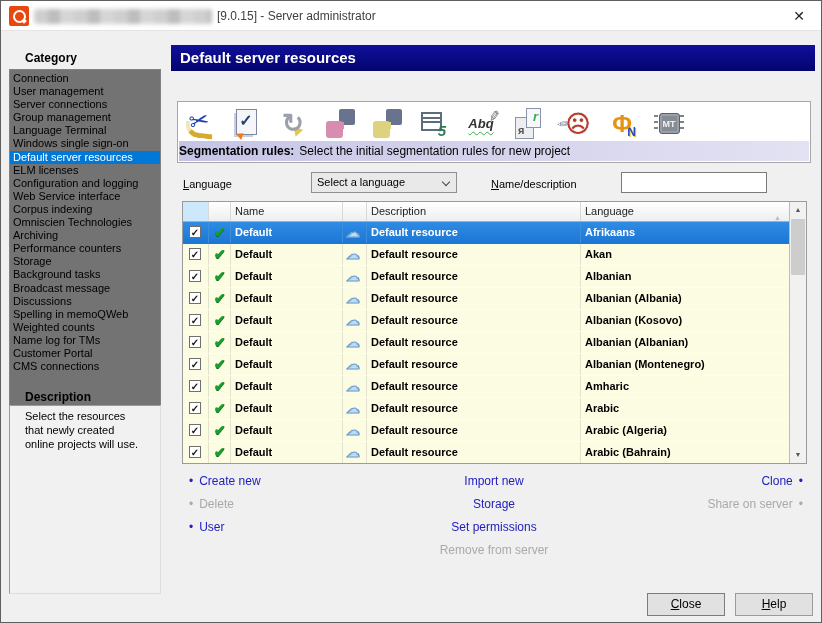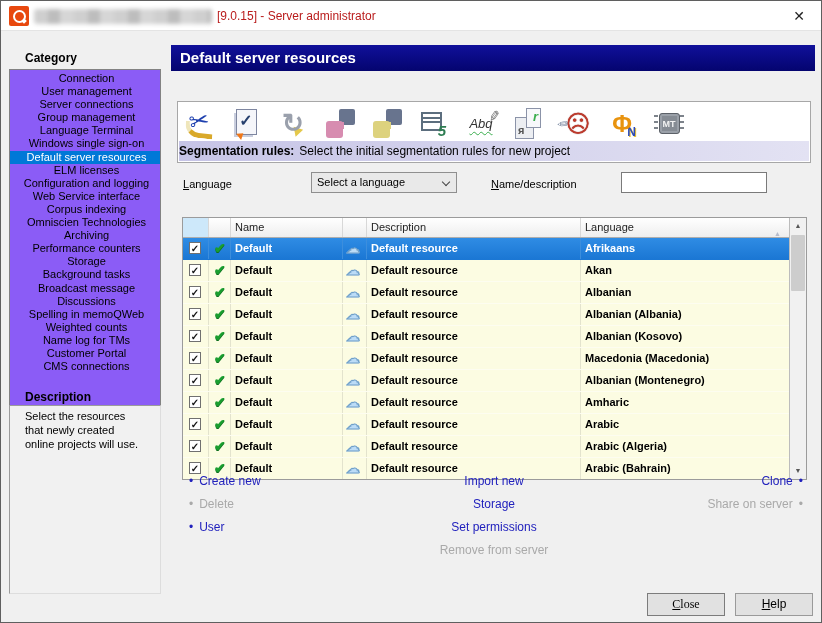--- a/index.html
+++ b/index.html
@@ -14,29 +14,29 @@
               border-bottom:1px solid #e4e4e4; }
   .app-logo { position:absolute; left:8px; top:5px; width:20px; height:20px; background:#e8480e;
               border-radius:2px; }
   .app-logo::before { content:""; position:absolute; left:4px; top:4px; width:9px; height:9px;
               border:2.5px solid #ffffff; border-radius:50%; }
   .app-logo::after { content:""; position:absolute; right:3px; bottom:3px; width:4px; height:4px;
               background:#ffffff; transform:rotate(45deg); }
   .redacted { position:absolute; left:33px; top:8px; width:178px; height:15px; border-radius:3px;
               background:repeating-linear-gradient(90deg,#cfcfcf 0 14px,#bdbdbd 14px 26px,#d6d6d6 26px 40px);
               filter:blur(2px); }
-  .title-text { position:absolute; left:216px; top:8px; font-size:12px; color:#b91c1c; white-space:nowrap; }
+  .title-text { position:absolute; left:216px; top:8px; font-size:12px; color:#404040; white-space:nowrap; }
   .close-x { position:absolute; right:11px; top:5px; width:22px; height:20px; text-align:center;
              font-size:14px; color:#222; line-height:20px; cursor:default; }
 
   
   .side-label { position:absolute; left:24px; font-size:12px; font-weight:bold; color:#000; }
   .cat-label { top:50px; }
-  .cat-list { position:absolute; left:8px; top:68px; width:152px; height:352px; background:#8b5cf6;
-              border:1px solid #828282; padding-top:2px; overflow:hidden;text-align:center; }
+  .cat-list { position:absolute; left:8px; top:68px; width:152px; height:352px; background:#737373;
+              border:1px solid #828282; padding-top:2px; overflow:hidden; }
   .cat-item { font-size:11px; line-height:13.1px; padding-left:3px; color:#000; white-space:nowrap; cursor:default; }
   .cat-item.sel { background:#0078d7; color:#ffffff; }
   .desc-label { top:389px; }
   .desc-box { position:absolute; left:8px; top:404px; width:152px; height:189px; background:#f1f1f1;
               border:1px solid #dddddd; border-left-color:#9b9b9b; border-top-color:#9b9b9b;
               padding:3px 15px; font-size:11px; line-height:14px; color:#000; }
 
   
   .main-header { position:absolute; left:170px; top:44px; width:644px; height:26px;
                  background:linear-gradient(#10109a,#04046f); color:#ffffff; font-size:15px;
@@ -75,21 +75,21 @@
       width:17px; height:17px; background:#d78cb0; border-radius:3px; box-shadow:6px -4px 0 -5px #d78cb0; }
   [data-name="filter-configurations-icon"]::after { content:""; position:absolute; left:3px; bottom:3px;
       width:17px; height:17px; background:#ddd27e; border-radius:3px; box-shadow:6px -4px 0 -5px #ddd27e; }
 
   [data-name="non-translatables-icon"]::before { content:""; position:absolute; left:4px; top:5px; width:17px;
       height:15px; border:2px solid #5c6e7e;
       background:linear-gradient(#fff 0 3px,#5c6e7e 3px 5px,#fff 5px 7px,#5c6e7e 7px 9px,#fff 9px); }
   [data-name="non-translatables-icon"] .g { position:absolute; right:5px; bottom:2px; color:#2e7d52;
       font-size:15px; font-style:italic; font-weight:bold; }
 
-  [data-name="ignore-lists-icon"] .g { font-size:13px; font-weight:normal; font-style:italic; color:#333;
+  [data-name="ignore-lists-icon"] .g { font-size:13px; font-weight:bold; font-style:italic; color:#333;
       text-decoration:underline wavy #3aae4e 1px; text-underline-offset:3px; }
   [data-name="ignore-lists-icon"]::after { content:"✎"; position:absolute; right:-2px; top:1px;
       font-size:14px; color:#6d6d6d; transform:rotate(80deg); }
 
   [data-name="qa-settings-icon"]::before { content:"я"; position:absolute; left:4px; bottom:2px; width:15px;
       height:20px; background:#eceef2; border:1px solid #8b93a8; color:#555; font-size:11px;
       font-weight:bold; text-align:left; padding-left:2px; line-height:24px; }
   [data-name="qa-settings-icon"] .g { position:absolute; right:4px; top:1px; width:15px; height:20px;
       background:#f7f8fb; border:1px solid #8b93a8; color:#3aae4e; font-size:13px; font-weight:bold;
       font-style:italic; line-height:16px; text-align:right; padding-right:2px; }
@@ -119,21 +119,21 @@
   
   .flt-label { position:absolute; font-size:11px; color:#000; }
   .combo { position:absolute; left:310px; top:171px; width:146px; height:21px; background:#e9e9e9;
            border:1px solid #8f8f8f; font-size:11px; line-height:19px; padding-left:5px; color:#000; }
   .combo .chev { position:absolute; right:7px; top:6px; width:6px; height:6px; border-right:1.4px solid #444;
            border-bottom:1.4px solid #444; transform:rotate(45deg); }
   .txt-input { position:absolute; left:620px; top:171px; width:146px; height:21px; background:#fff;
            border:1px solid #7a7a7a; font-size:11px; padding:0 4px; font-family:"Liberation Sans",sans-serif; }
 
   
-  .grid { position:absolute; left:181px; top:216px; width:625px; height:263px; background:#000000;
+  .grid { position:absolute; left:181px; top:200px; width:625px; height:263px; background:#000000;
           border:1px solid #9b9b9b; }
   .ghead { display:flex; height:20px; border-bottom:1px solid #adadad; background:linear-gradient(#ffffff,#eeeeee); }
   .gh { font-size:11px; color:#222; line-height:19px; padding-left:4px; border-right:1px solid #d8d8d8; position:relative; }
   .gh.hsel { background:#cde8fa; }
   .c0w{width:26px;} .c1w{width:22px;} .c2w{width:112px;} .c3w{width:24px;} .c4w{width:214px;} .c5w{width:208px; border-right:none;}
   .sort-arrow { position:absolute; right:8px; top:6px; font-size:7px; color:#b7bccb; }
   .gbody { position:absolute; left:0; top:20px; bottom:0; width:606px; overflow:hidden; }
   .trow { display:flex; height:22px; background:#fcfce2; border-bottom:1px solid #fdfdf0; cursor:default; }
   .trow .c { font-size:11px; font-weight:bold; color:#000; line-height:21px; padding-left:4px;
              border-right:1px solid #e3e3cd; overflow:hidden; white-space:nowrap; }
@@ -160,21 +160,21 @@
   .lnk.dis, .lnk.dis span { color:#a9a9a9; }
   .col-left { left:188px; top:474px; text-align:left; }
   .col-center { left:300px; top:474px; width:386px; text-align:center; }
   .col-right { right:18px; top:474px; text-align:right; }
   .blt { font-size:12px; } .blt.pre{ margin-right:6px; } .blt.post{ margin-left:6px; }
 
   
   .btn { position:absolute; top:592px; width:78px; height:23px; background:#e1e1e1;
          border:1px solid #9a9a9a; font-size:12px; color:#000; text-align:center; line-height:21px;
          font-family:"Liberation Sans",sans-serif; }
-  .btn-close { left:646px; border-color:#7c7c7c;font-family:Liberation Serif, serif; }
+  .btn-close { left:646px; border-color:#7c7c7c; }
   .btn-help { left:734px; }
   u { text-decoration:underline; }
 </style>
 </head>
 <body>
 
 <div class="window" data-name="server-administrator-dialog">
 
   <div class="titlebar" data-name="title-bar">
     <div class="app-logo" data-name="memoq-logo-icon"></div>
@@ -310,21 +310,21 @@
           <div class="c c3"><span class="cloudg" data-name="cloud-icon">☁</span></div>
           <div class="c c4" data-name="resource-description">Default resource</div>
           <div class="c c5" data-name="resource-language">Albanian (Kosovo)</div>
         </div>
         <div class="trow" data-name="table-row">
           <div class="c c0"><span class="cb" data-name="row-checkbox">✓</span></div>
           <div class="c c1"><span class="okmark" data-name="active-check-icon">✔</span></div>
           <div class="c c2" data-name="resource-name">Default</div>
           <div class="c c3"><span class="cloudg" data-name="cloud-icon">☁</span></div>
           <div class="c c4" data-name="resource-description">Default resource</div>
-          <div class="c c5" data-name="resource-language">Macedonia (Macedonia)</div>
+          <div class="c c5" data-name="resource-language">Albanian (Albanian)</div>
         </div>
         <div class="trow" data-name="table-row">
           <div class="c c0"><span class="cb" data-name="row-checkbox">✓</span></div>
           <div class="c c1"><span class="okmark" data-name="active-check-icon">✔</span></div>
           <div class="c c2" data-name="resource-name">Default</div>
           <div class="c c3"><span class="cloudg" data-name="cloud-icon">☁</span></div>
           <div class="c c4" data-name="resource-description">Default resource</div>
           <div class="c c5" data-name="resource-language">Albanian (Montenegro)</div>
         </div>
         <div class="trow" data-name="table-row">

